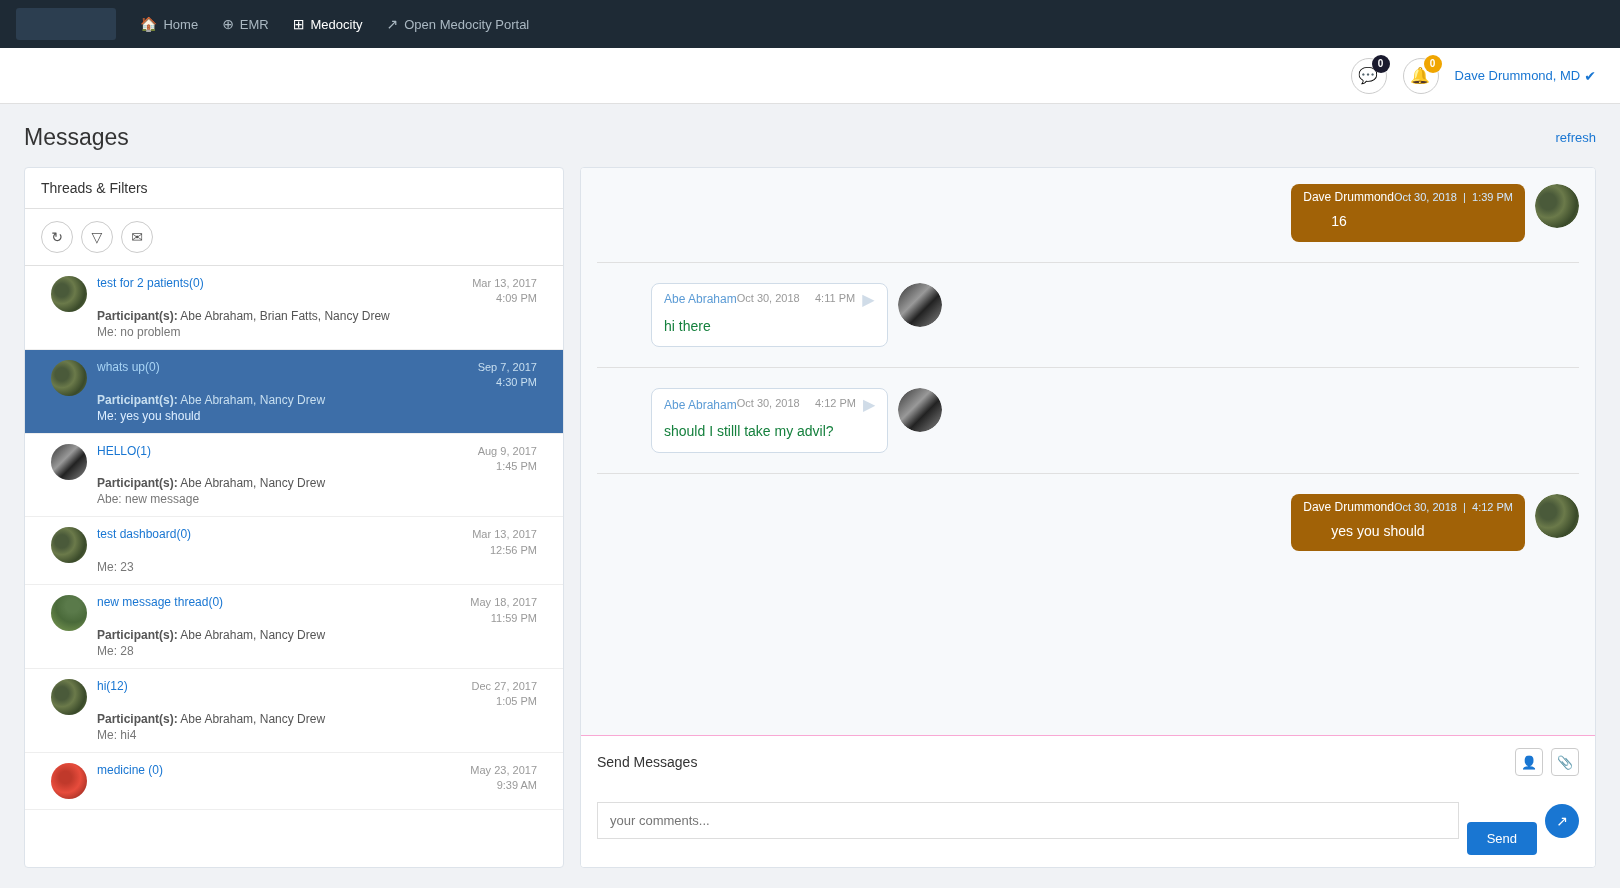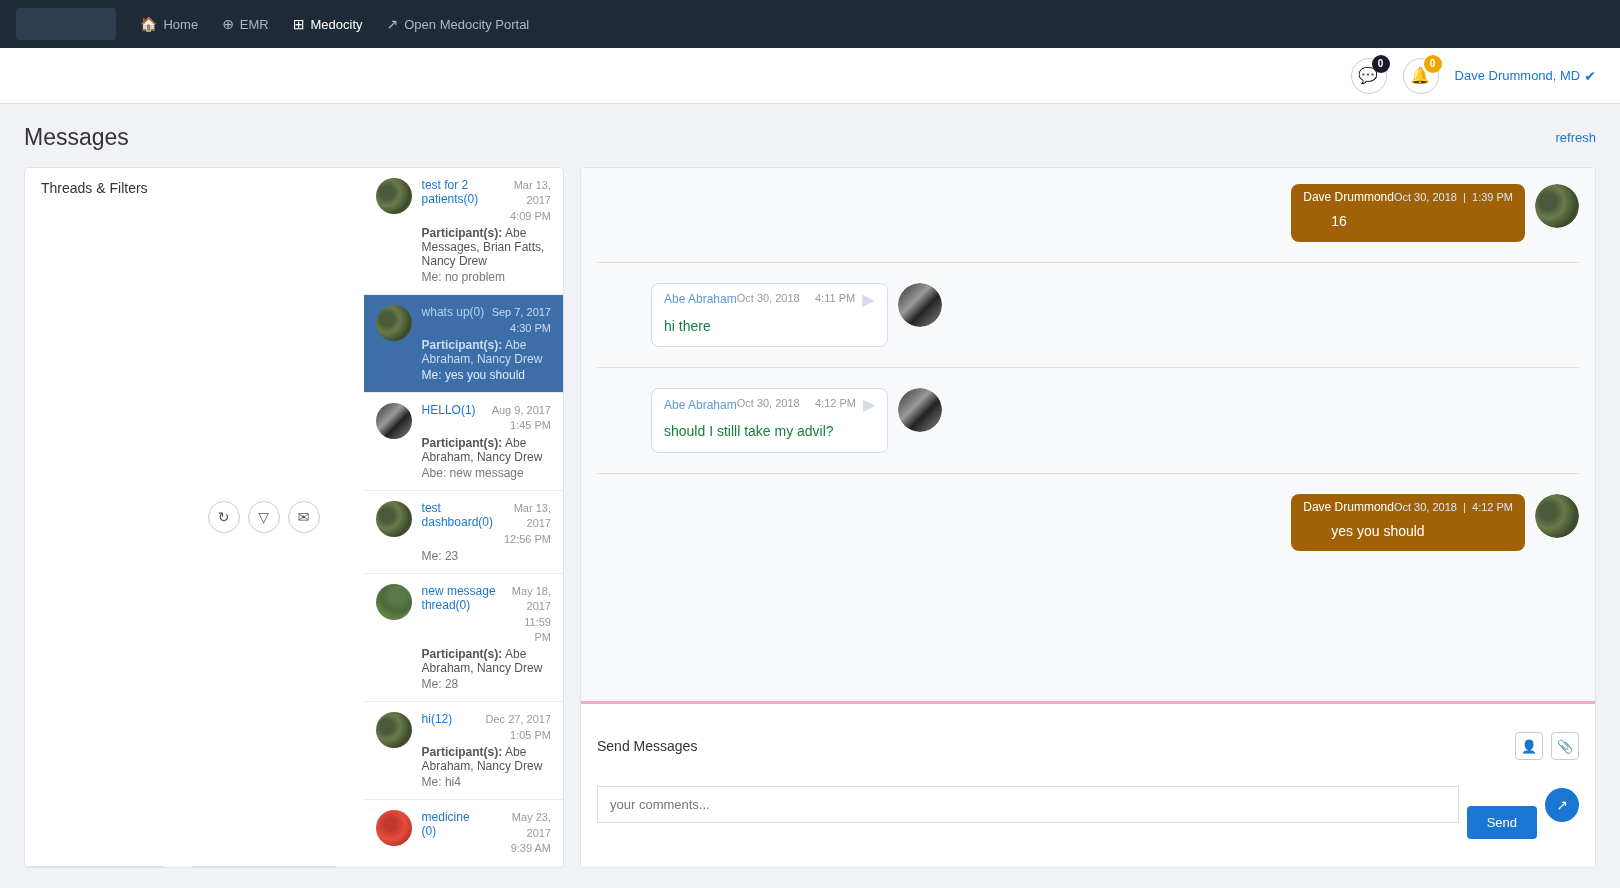--- a/index.html
+++ b/index.html
@@ -126,23 +126,22 @@
     }
 
     
     .left-panel {
       width: 540px;
       min-width: 540px;
       background: #fff;
       border: 1px solid #dde3ea;
       border-radius: 4px;
       display: flex;
-      flex-direction: row;
+      flex-direction: column;
       overflow: hidden;
-      gap: 28px;
     }
     .panel-header {
       padding: 12px 16px;
       font-size: 14px;
       font-weight: 500;
       color: #333;
       border-bottom: 1px solid #e0e0e0;
     }
     .toolbar {
       display: flex;
@@ -194,21 +193,21 @@
     }
 
     
     .thread-list {
       flex: 1;
       overflow-y: auto;
     }
     .thread-item {
       display: flex;
       align-items: flex-start;
-      padding: 10px 12px;
+      padding: 10px 26px;
       border-bottom: 1px solid #eee;
       cursor: pointer;
       gap: 10px;
     }
     .thread-item.active { background: #3d6ea8; }
     .thread-avatar {
       width: 36px;
       height: 36px;
       border-radius: 50%;
       overflow: hidden;
@@ -343,22 +342,22 @@
 
     
     .msg-separator {
       border: none;
       border-top: 1px solid #e0e0e0;
       margin: 4px 0;
     }
 
     
     .send-area {
-      border-top: 3px solid #f9a8d4;
-      padding: 28px 16px;
+      border-top: 1px solid #f9a8d4;
+      padding: 12px 16px;
       background: #fff;
     }
     .send-header {
       display: flex;
       align-items: center;
       justify-content: space-between;
       margin-bottom: 10px;
     }
     .send-title {
       font-size: 14px;
@@ -497,21 +496,21 @@
           </div>
           <div class="thread-content">
             <div class="thread-title-row">
               <span class="thread-title">test for 2 patients(0)</span>
               <div class="thread-date">
                 <div>Mar 13, 2017</div>
                 <div>4:09 PM</div>
               </div>
             </div>
             <div class="thread-participants">
-              <strong>Participant(s):</strong> <span>Abe Messages, Brian Fatts, Nancy Drew</span>
+              <strong>Participant(s):</strong> <span>Abe Abraham, Brian Fatts, Nancy Drew</span>
             </div>
             <div class="thread-preview">Me: no problem</div>
           </div>
         </div>
 
         <div class="thread-item active">
           <div class="thread-avatar">
             <div class="avatar-camo"></div>
           </div>
           <div class="thread-content">

